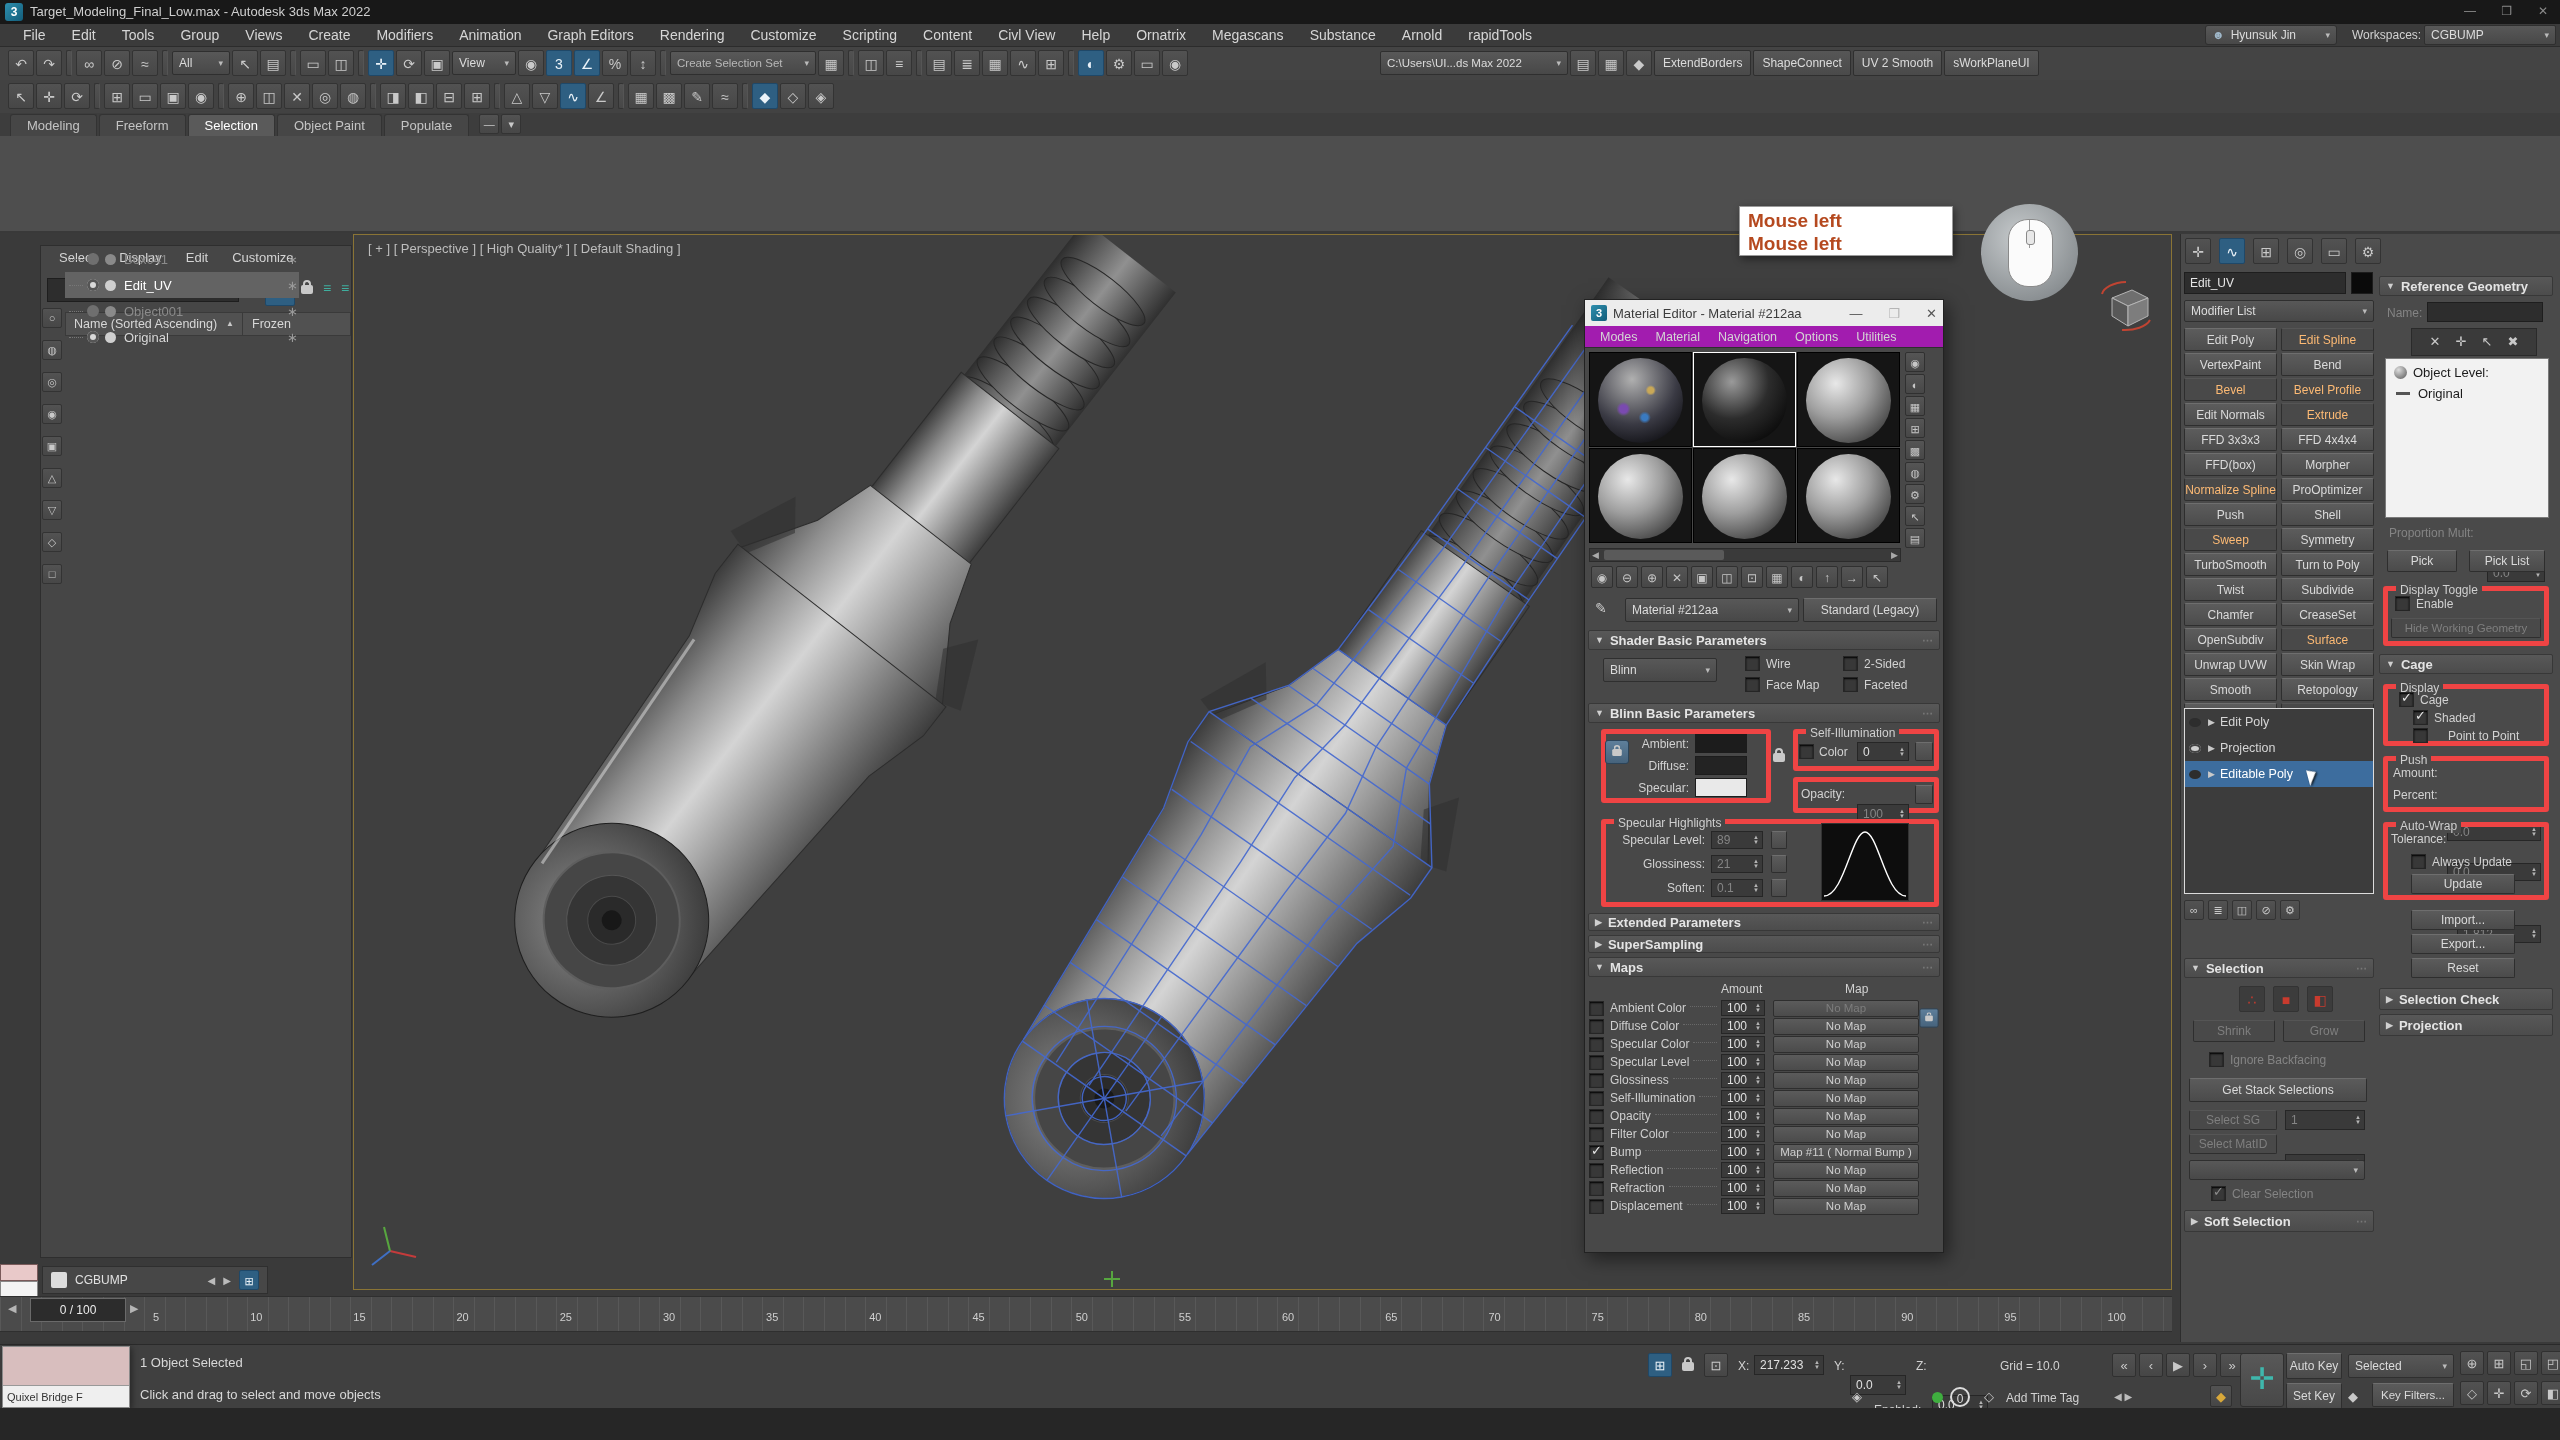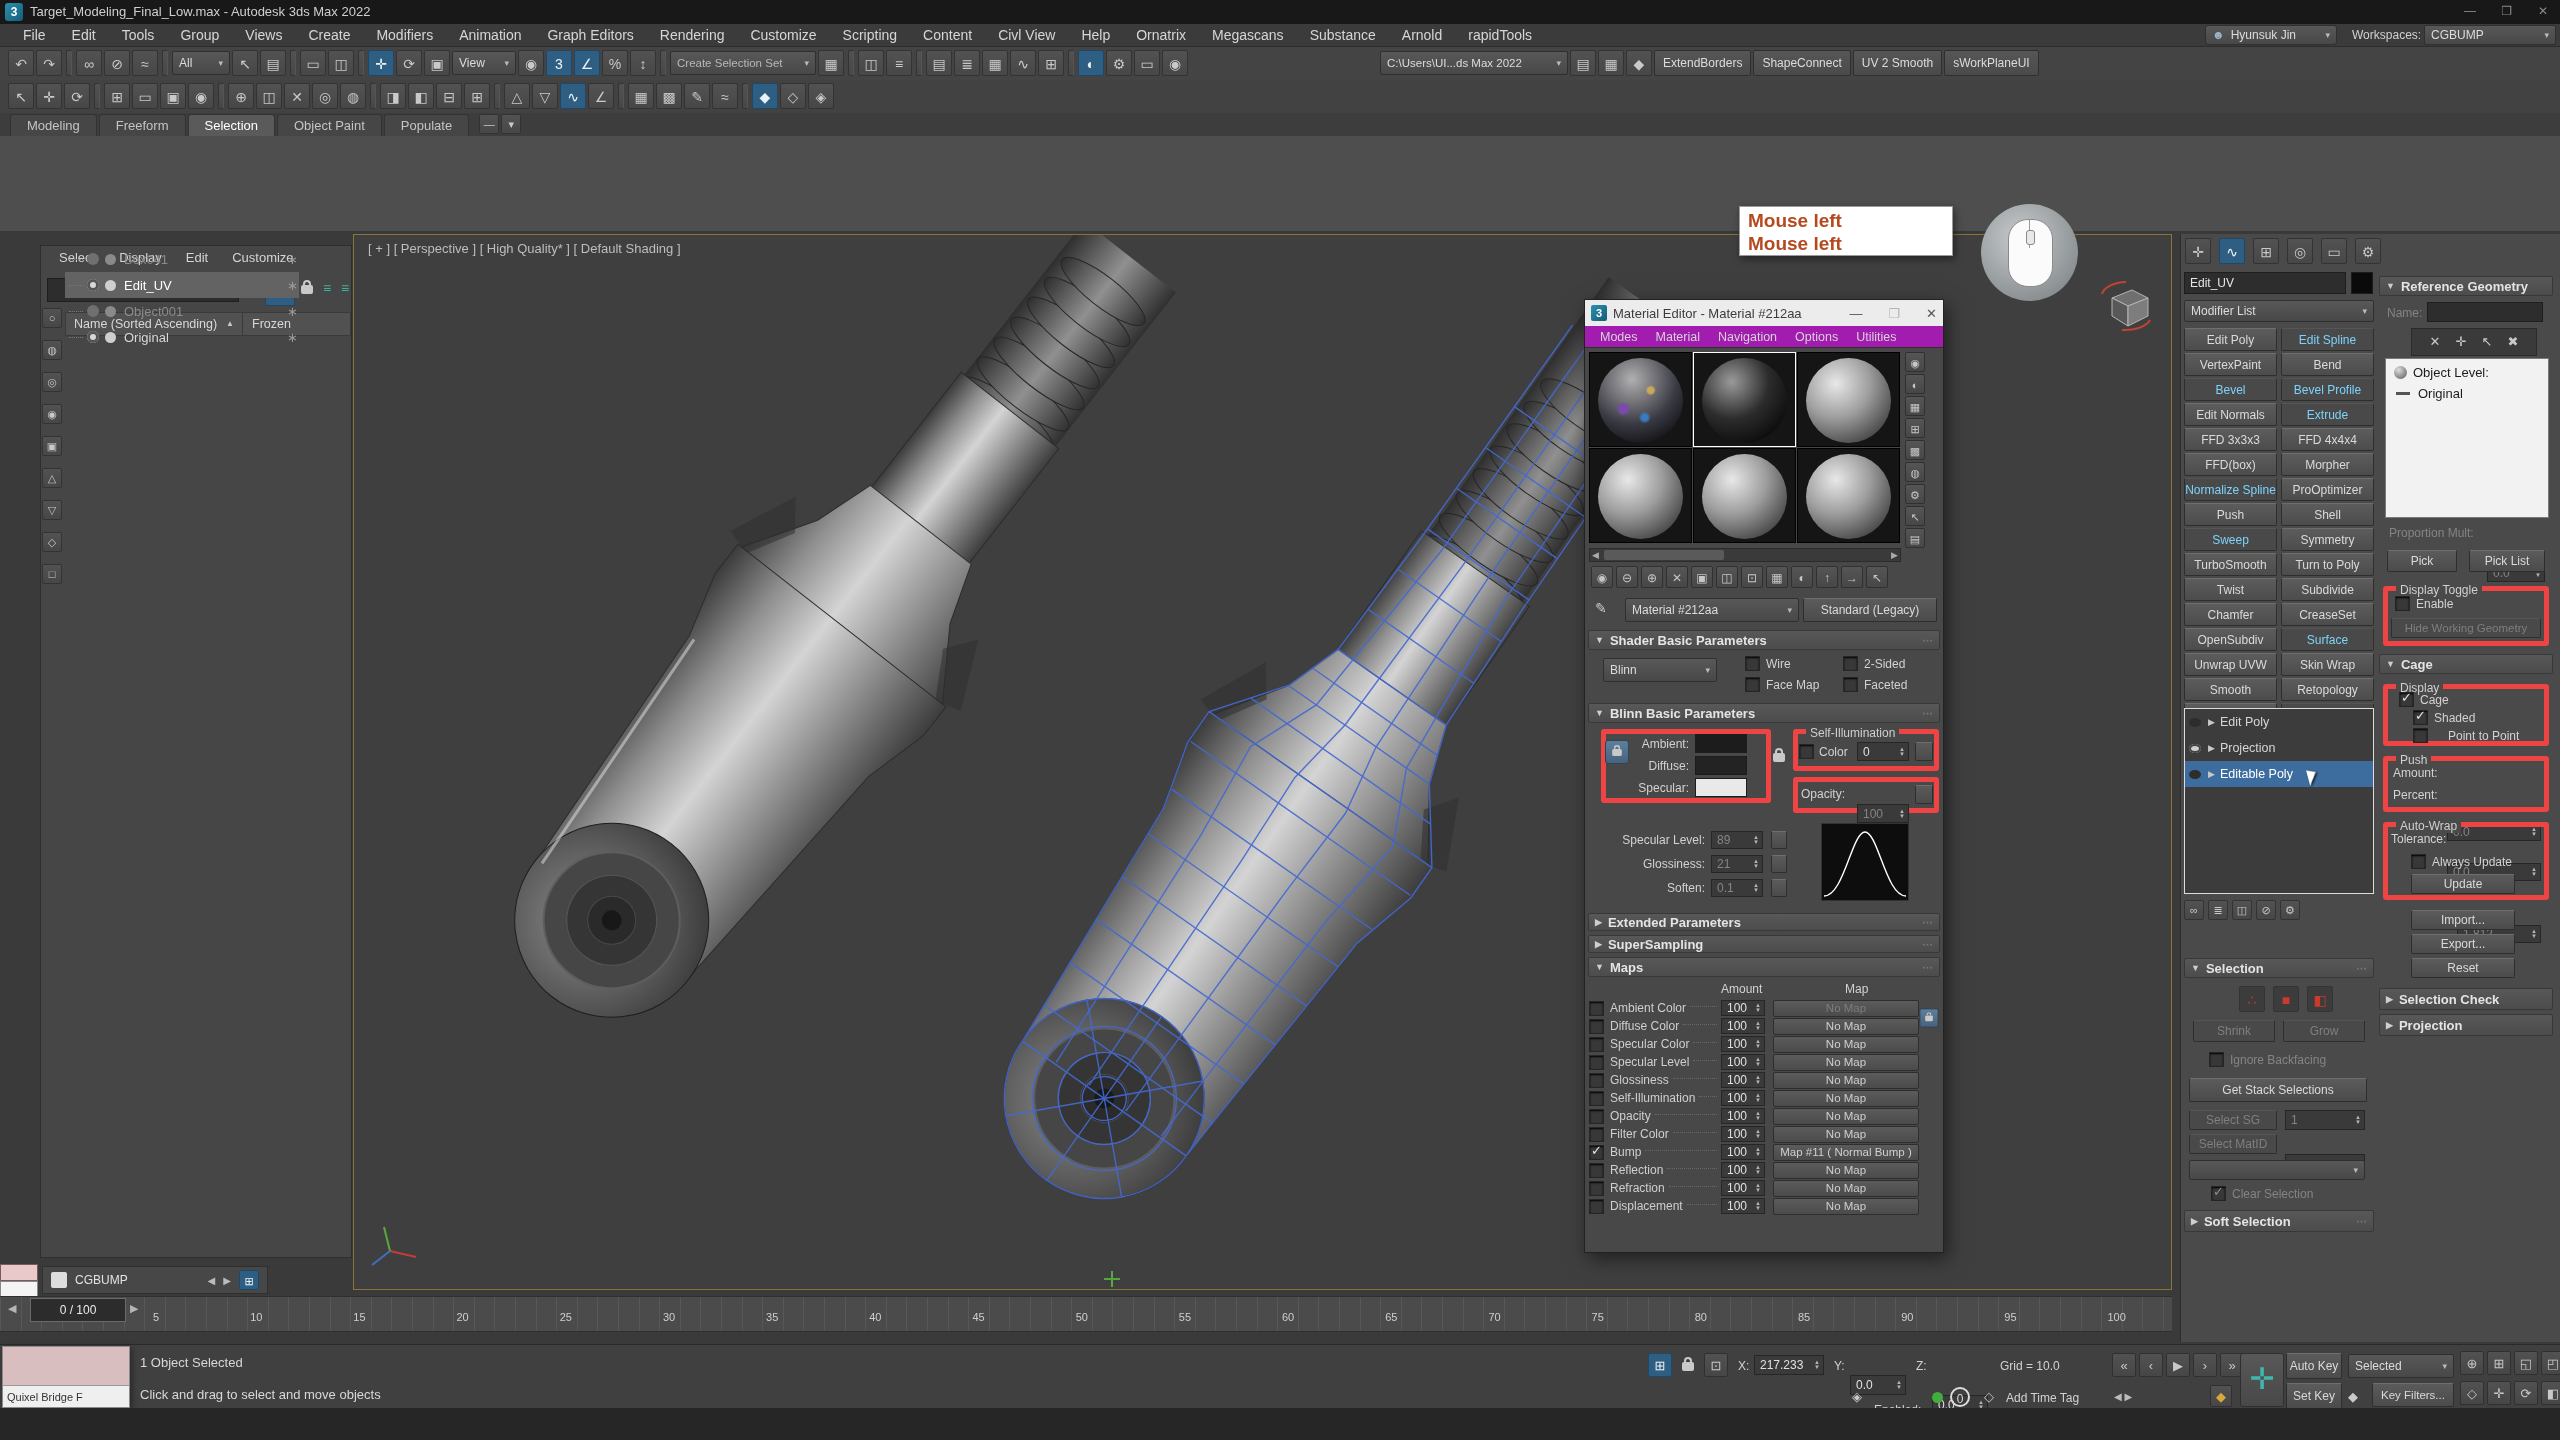--- a/index.html
+++ b/index.html
@@ -98,21 +98,21 @@
     font-size:11.5px;color:#cfcfcf;display:flex;align-items:center;justify-content:center;box-sizing:border-box}
   .mapbtn.dim{color:#7d7d7d}
   .maprow{position:absolute;left:4px;width:330px;height:18px;display:flex;align-items:center}
   .maprow .nm{font-size:12px;color:#cfcfcf;margin-left:6px}
   .maprow .lead{flex:1;border-bottom:1px dotted #8f8f8f;opacity:.45;margin:0 4px 3px 4px}
   
   #cpanel{left:2180px;top:234px;width:380px;height:1108px;background:#4a4a4a;border-left:1px solid #2d2d2d;box-sizing:border-box}
   .modgrid{position:absolute;left:3px;top:94px;width:190px;display:grid;grid-template-columns:1fr 1fr;gap:2px 4px}
   .modbtn{height:21px;background:linear-gradient(#5c5c5c,#4c4c4c);border:1px solid #2e2e2e;border-top-color:#6e6e6e;
     border-radius:2px;font-size:12px;color:#dadada;display:flex;align-items:center;justify-content:center;overflow:hidden;white-space:nowrap}
-  .modbtn.off{color:#7dd3fc;background:#494949;border-top-color:#555}
+  .modbtn.off{color:#fdba74;background:#494949;border-top-color:#555}
   #stackbox{left:3px;top:474px;width:190px;height:186px;background:#3c3c3c;border:1px solid #dcdcdc;box-sizing:border-box}
   .strow{height:26px;display:flex;align-items:center;font-size:12.5px;color:#d6d6d6;padding-left:4px;position:relative}
   .strow.sel{background:#3d6d9e;color:#fff}
   .strow .ar{font-size:9px;margin:0 5px;color:#c9c9c9}
   .steye{width:12px;height:9px;border-radius:50%;background:#2d2d2d;margin-right:2px;flex:none}
   .steye.open{background:#cfcfcf;box-shadow:inset 0 0 0 2px #444}
   .curs{position:absolute;right:56px;top:8px;width:0;height:0;border-left:9px solid #fff;border-top:4px solid transparent;border-bottom:12px solid transparent;transform:rotate(-15deg);filter:drop-shadow(1px 1px 1px #000)}
   .redic{color:#c93b2e}
   
   #ruler{left:0;top:1296px;width:2172px;height:34px;background:#4b4b4b;border-top:1px solid #2f2f2f;border-bottom:1px solid #2f2f2f;
@@ -675,20 +675,23 @@
       <span>0</span>
     </div>
   <div class="r b3" style="left:330px;top:442px;width:18px;height:19px"></div>
   <div class="r grp" style="left:208px;top:477px;width:146px;height:36px"></div>
   <div class="r lbl" style="left:216px;top:487px">Opacity:</div>
   <div class="r spin dim" style="left:272px;top:485px;width:52px;height:19px">
       <span>100</span>
     </div>
   <div class="r b3" style="left:330px;top:485px;width:18px;height:19px"></div>
 
+  <div class="r grp" style="left:16px;top:519px;width:338px;height:88px">
+    <span class="leg">Specular Highlights</span>
+  </div>
   <div class="r" style="left:24px;top:528px;width:200px">
 
       <div style="display:flex;align-items:center;height:24px">
         <span class="lbl" style="width:96px;text-align:right">Specular Level:</span>
         <span class="spin dim" style="width:52px;height:18px;margin-left:6px">89</span>
         <span class="b3" style="width:16px;height:18px;margin-left:8px"></span>
       </div>
 
       <div style="display:flex;align-items:center;height:24px">
         <span class="lbl" style="width:96px;text-align:right">Glossiness:</span>

